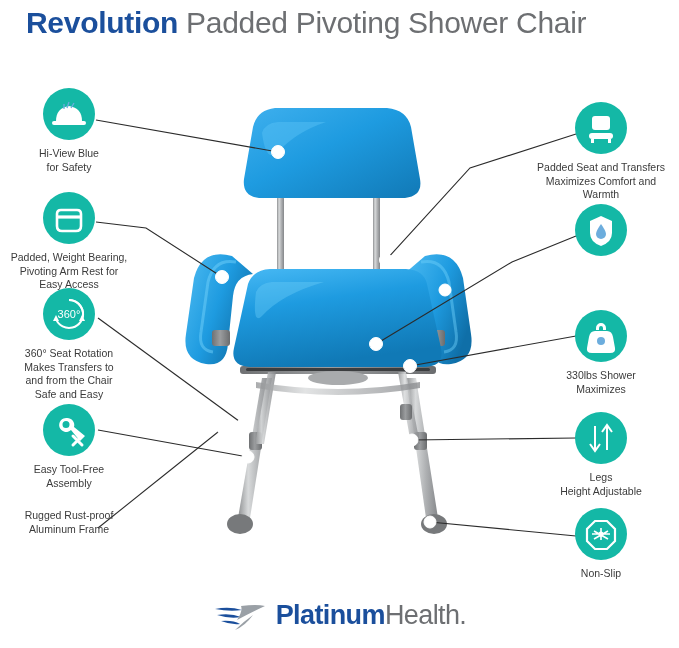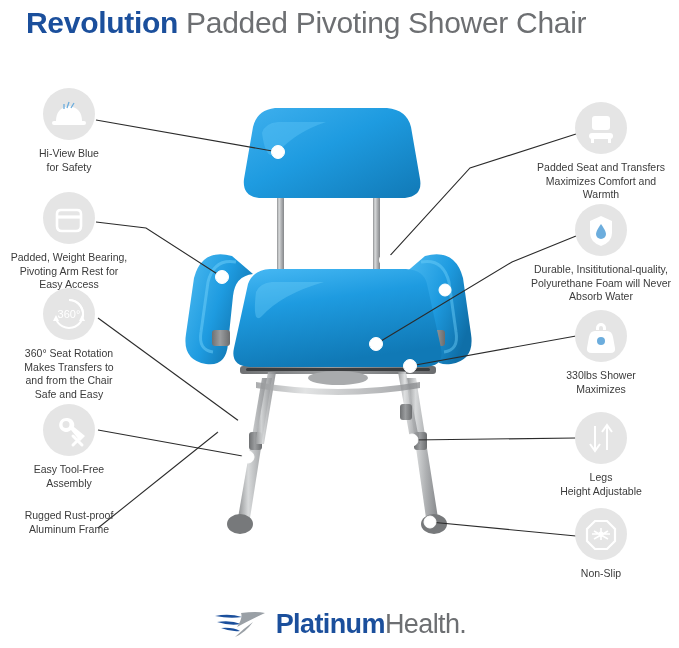--- a/index.html
+++ b/index.html
@@ -12,28 +12,28 @@
   #title .brand{color:#1B4F9C;font-weight:bold;}
   #title .rest{color:#6d6f72;font-weight:normal;}
 
   
   svg.layer{position:absolute;left:0;top:0;width:679px;height:648px;overflow:visible;}
   #lines-layer{z-index:3;}
   #chair-layer{z-index:2;}
 
   
   .callout{position:absolute;width:150px;z-index:5;text-align:center;}
-  .callout .ic{width:52px;height:52px;border-radius:50%;background:#e5e5e5;
+  .callout .ic{width:52px;height:52px;border-radius:50%;background:#14b8a6;
                margin:0 auto;position:relative;display:block;}
   .callout .ic svg{position:absolute;left:0;top:0;width:52px;height:52px;}
   .callout .cap{margin-top:7px;font-size:10.5px;line-height:13.5px;color:#3b3b3b;}
 
   
   #logo{position:absolute;left:0;top:600px;width:679px;height:48px;
-        display:flex;align-items:center;justify-content:center;gap:9px;z-index:6;}
+        display:flex;align-items:flex-start;justify-content:center;gap:9px;z-index:6;}
   #logo .mark{width:54px;height:34px;display:block;}
   #logo .word{font-size:27px;letter-spacing:-0.6px;white-space:nowrap;}
   #logo .word .p1{color:#1B4F9C;font-weight:bold;}
   #logo .word .p2{color:#6d6f72;font-weight:normal;}
 </style>
 </head>
 <body>
 
 <div id="title">
   <span class="brand">Revolution</span><span class="rest"> Padded Pivoting Shower Chair</span>
@@ -242,25 +242,20 @@
   </div>
 </div>
 
 <div class="callout" style="left:526px;top:204px;">
   <span class="ic">
     <svg viewBox="0 0 52 52">
       <path d="M26 12 l11 5 l0 12 q0 9 -11 13 q-11 -4 -11 -13 l0 -12 z" fill="#ffffff"></path>
       <path d="M26 20 q5 7 5 10 a5 5 0 0 1 -10 0 q0 -3 5 -10 z" fill="#6CADDD"></path>
     </svg>
   </span>
-  <div class="cap">
-    <div>Durable, Insititutional-quality,</div>
-    <div>Polyurethane Foam will Never</div>
-    <div>Absorb Water</div>
-  </div>
 </div>
 
 <div class="callout" style="left:526px;top:310px;">
   <span class="ic">
     <svg viewBox="0 0 52 52">
       <path d="M26 13 a5 5 0 0 0 -5 5 l0 2 l3 0 l0 -2 a2 2 0 0 1 4 0 l0 2 l3 0 l0 -2 a5 5 0 0 0 -5 -5 z" fill="#ffffff"></path>
       <path d="M20 21 l12 0 q5 0 6 6 l2 11 q1 5 -5 5 l-18 0 q-6 0 -5 -5 l2 -11 q1 -6 6 -6 z" fill="#ffffff"></path>
       <circle cx="26" cy="31" r="4" fill="#6CADDD"></circle>
     </svg>
   </span>

